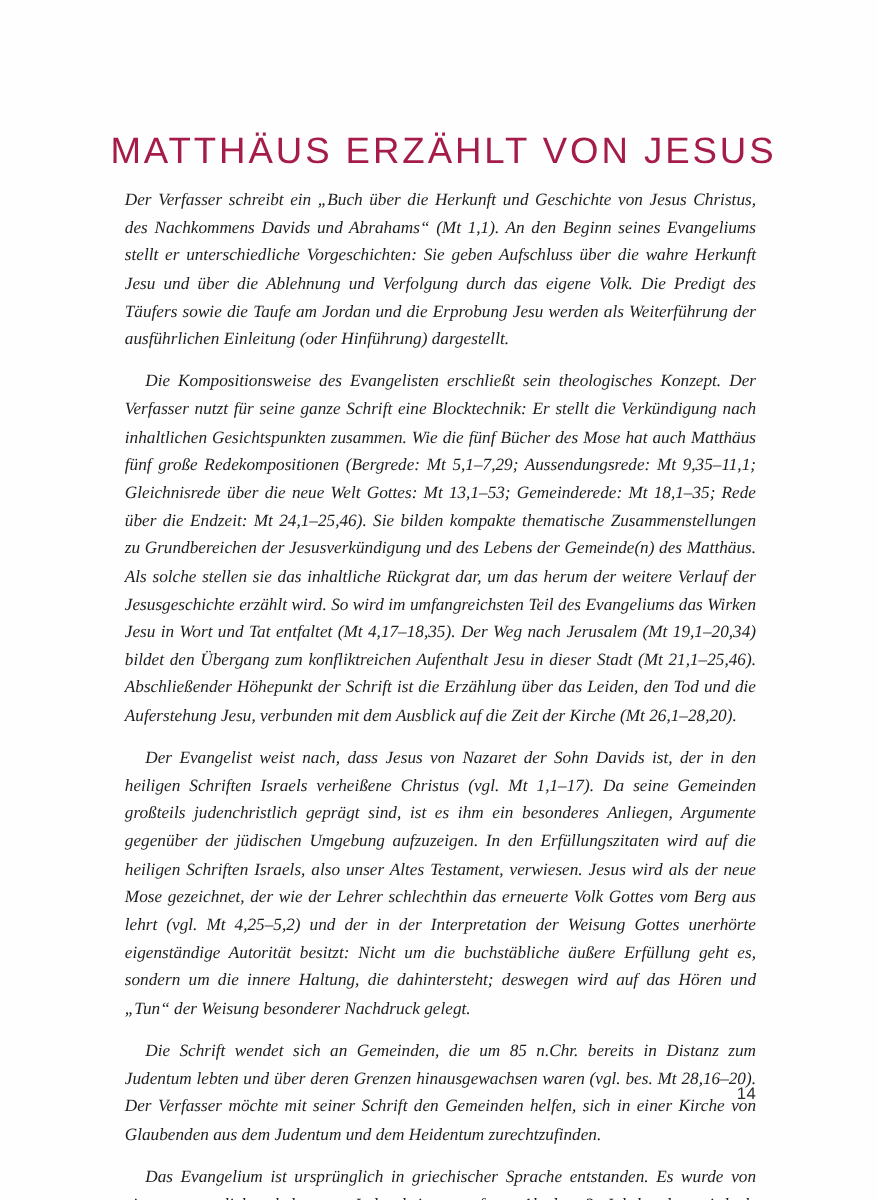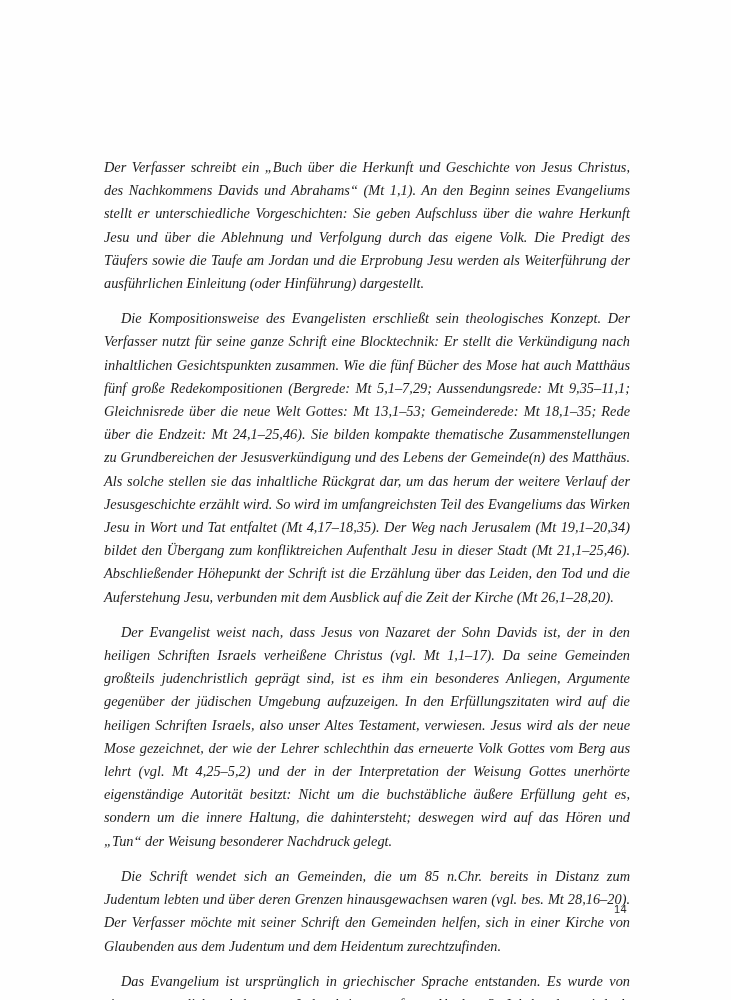--- a/index.html
+++ b/index.html
@@ -60,32 +60,33 @@
   .para + .para {
     text-indent: 17px;
   }
 
   .folio {
     position: absolute;
     left: 614px;
     top: 903px;
     width: 40px;
     font-family: "Liberation Sans", "DejaVu Sans", sans-serif;
-    font-size: 11px;
+    font-size: 14px;
     font-style: normal;
     color: #2b2b2b;
     text-align: left;
     letter-spacing: 0.3px;
   }
 </style>
 </head>
 <body>
 
 <div class="page">
 
+  <h1 class="page-title">MATTHÄUS ERZÄHLT VON JESUS</h1>
 
   <div class="body-block">
     <p class="para">Der Verfasser schreibt ein „Buch über die Herkunft und Geschichte von Jesus Christus, des Nachkommens Davids und Abrahams“ (Mt 1,1). An den Beginn seines Evangeliums stellt er unterschiedliche Vorgeschichten: Sie geben Aufschluss über die wahre Herkunft Jesu und über die Ablehnung und Verfolgung durch das eigene Volk. Die Predigt des Täufers sowie die Taufe am Jordan und die Erprobung Jesu werden als Weiterführung der ausführlichen Einleitung (oder Hinführung) dargestellt.</p>
     <p class="para">Die Kompositionsweise des Evangelisten erschließt sein theologisches Konzept. Der Verfasser nutzt für seine ganze Schrift eine Blocktechnik: Er stellt die Verkündigung nach inhaltlichen Gesichtspunkten zusammen. Wie die fünf Bücher des Mose hat auch Matthäus fünf große Redekompositionen (Bergrede: Mt 5,1–7,29; Aussendungsrede: Mt 9,35–11,1; Gleichnisrede über die neue Welt Gottes: Mt 13,1–53; Gemeinderede: Mt 18,1–35; Rede über die Endzeit: Mt 24,1–25,46). Sie bilden kompakte thematische Zusammenstellungen zu Grundbereichen der Jesusverkündigung und des Lebens der Gemeinde(n) des Matthäus. Als solche stellen sie das inhaltliche Rückgrat dar, um das herum der weitere Verlauf der Jesusgeschichte erzählt wird. So wird im umfangreichsten Teil des Evangeliums das Wirken Jesu in Wort und Tat entfaltet (Mt 4,17–18,35). Der Weg nach Jerusalem (Mt 19,1–20,34) bildet den Übergang zum konfliktreichen Aufenthalt Jesu in dieser Stadt (Mt 21,1–25,46). Abschließender Höhepunkt der Schrift ist die Erzählung über das Leiden, den Tod und die Auferstehung Jesu, verbunden mit dem Ausblick auf die Zeit der Kirche (Mt 26,1–28,20).</p>
     <p class="para">Der Evangelist weist nach, dass Jesus von Nazaret der Sohn Davids ist, der in den heiligen Schriften Israels verheißene Christus (vgl. Mt 1,1–17). Da seine Gemeinden großteils judenchristlich geprägt sind, ist es ihm ein besonderes Anliegen, Argumente gegenüber der jüdischen Umgebung aufzuzeigen. In den Erfüllungszitaten wird auf die heiligen Schriften Israels, also unser Altes Testament, verwiesen. Jesus wird als der neue Mose gezeichnet, der wie der Lehrer schlechthin das erneuerte Volk Gottes vom Berg aus lehrt (vgl. Mt 4,25–5,2) und der in der Interpretation der Weisung Gottes unerhörte eigenständige Autorität besitzt: Nicht um die buchstäbliche äußere Erfüllung geht es, sondern um die innere Haltung, die dahintersteht; deswegen wird auf das Hören und „Tun“ der Weisung besonderer Nachdruck gelegt.</p>
     <p class="para">Die Schrift wendet sich an Gemeinden, die um 85 n.Chr. bereits in Distanz zum Judentum lebten und über deren Grenzen hinausgewachsen waren (vgl. bes. Mt 28,16–20). Der Verfasser möchte mit seiner Schrift den Gemeinden helfen, sich in einer Kirche von Glaubenden aus dem Judentum und dem Heidentum zurechtzufinden.</p>
     <p class="para">Das Evangelium ist ursprünglich in griechischer Sprache entstanden. Es wurde von einem namentlich unbekannten Judenchristen verfasst. Ab dem 2. Jahrhundert wird als Verfasser „Matthäus“ angegeben. Der Evangelist zieht für seine Schrift verschiedene Quellen heran, insbesondere das Markusevangelium.</p>
   </div>
 
   <div class="folio">14</div>

